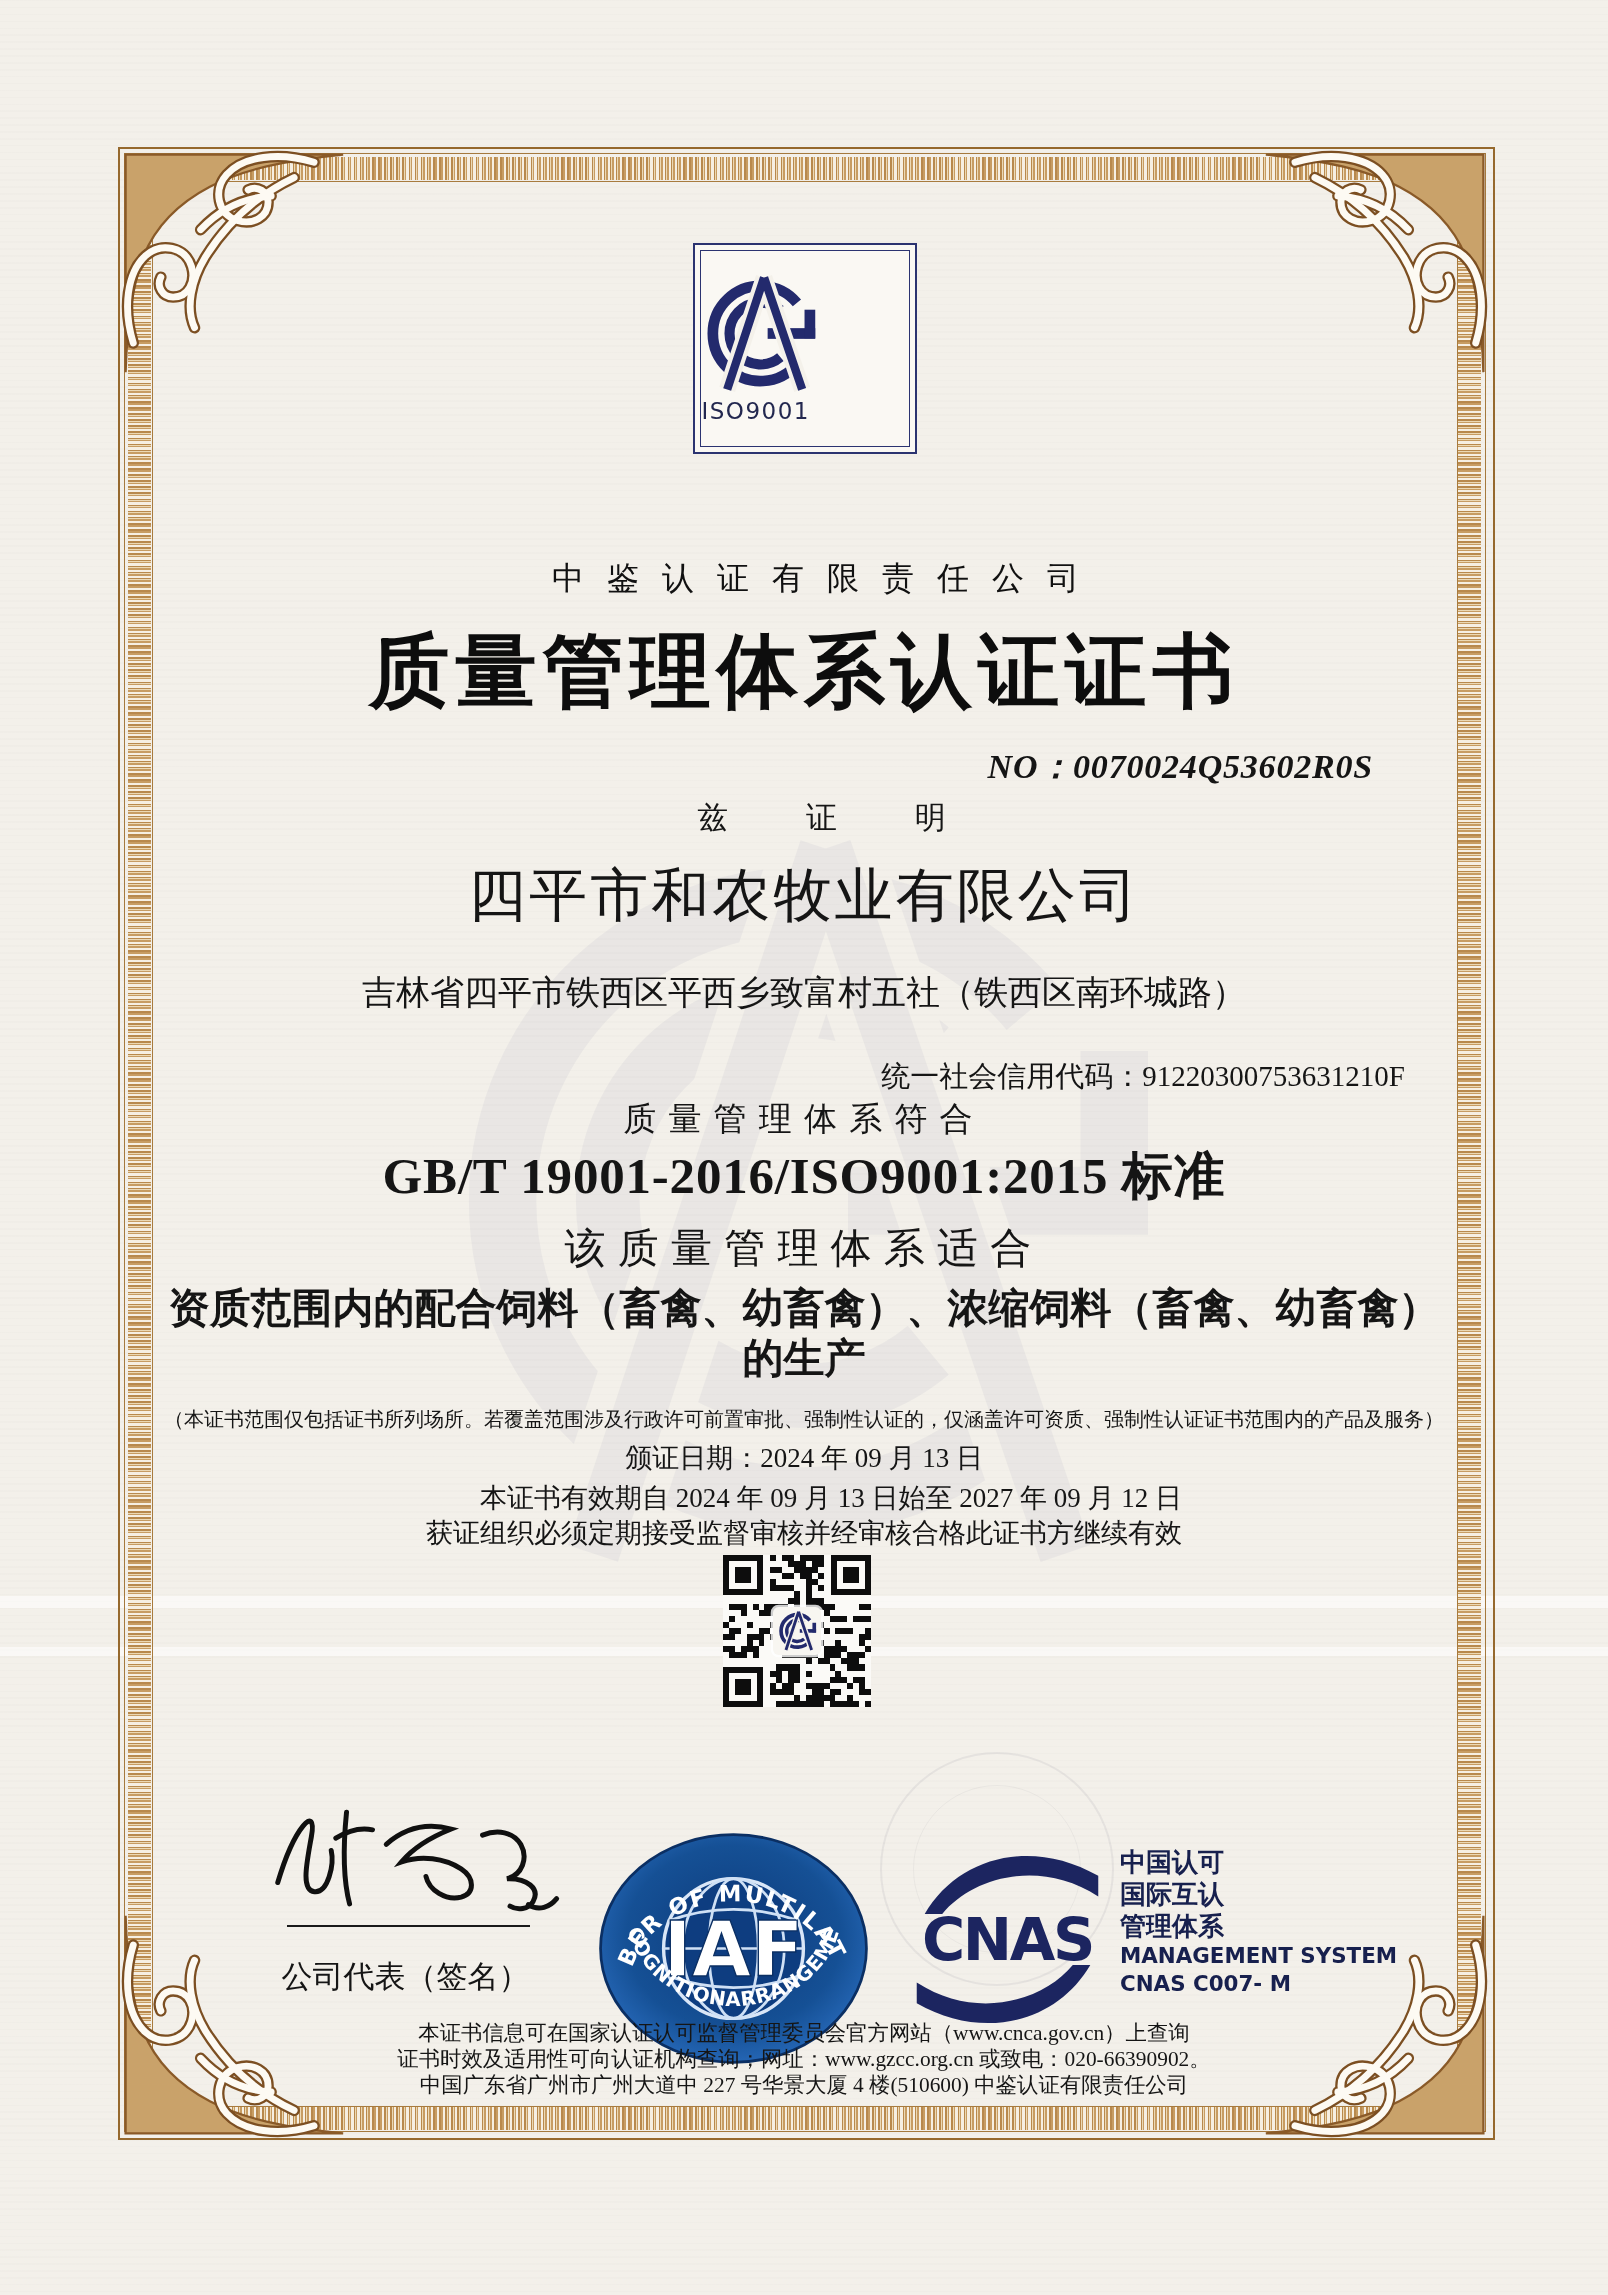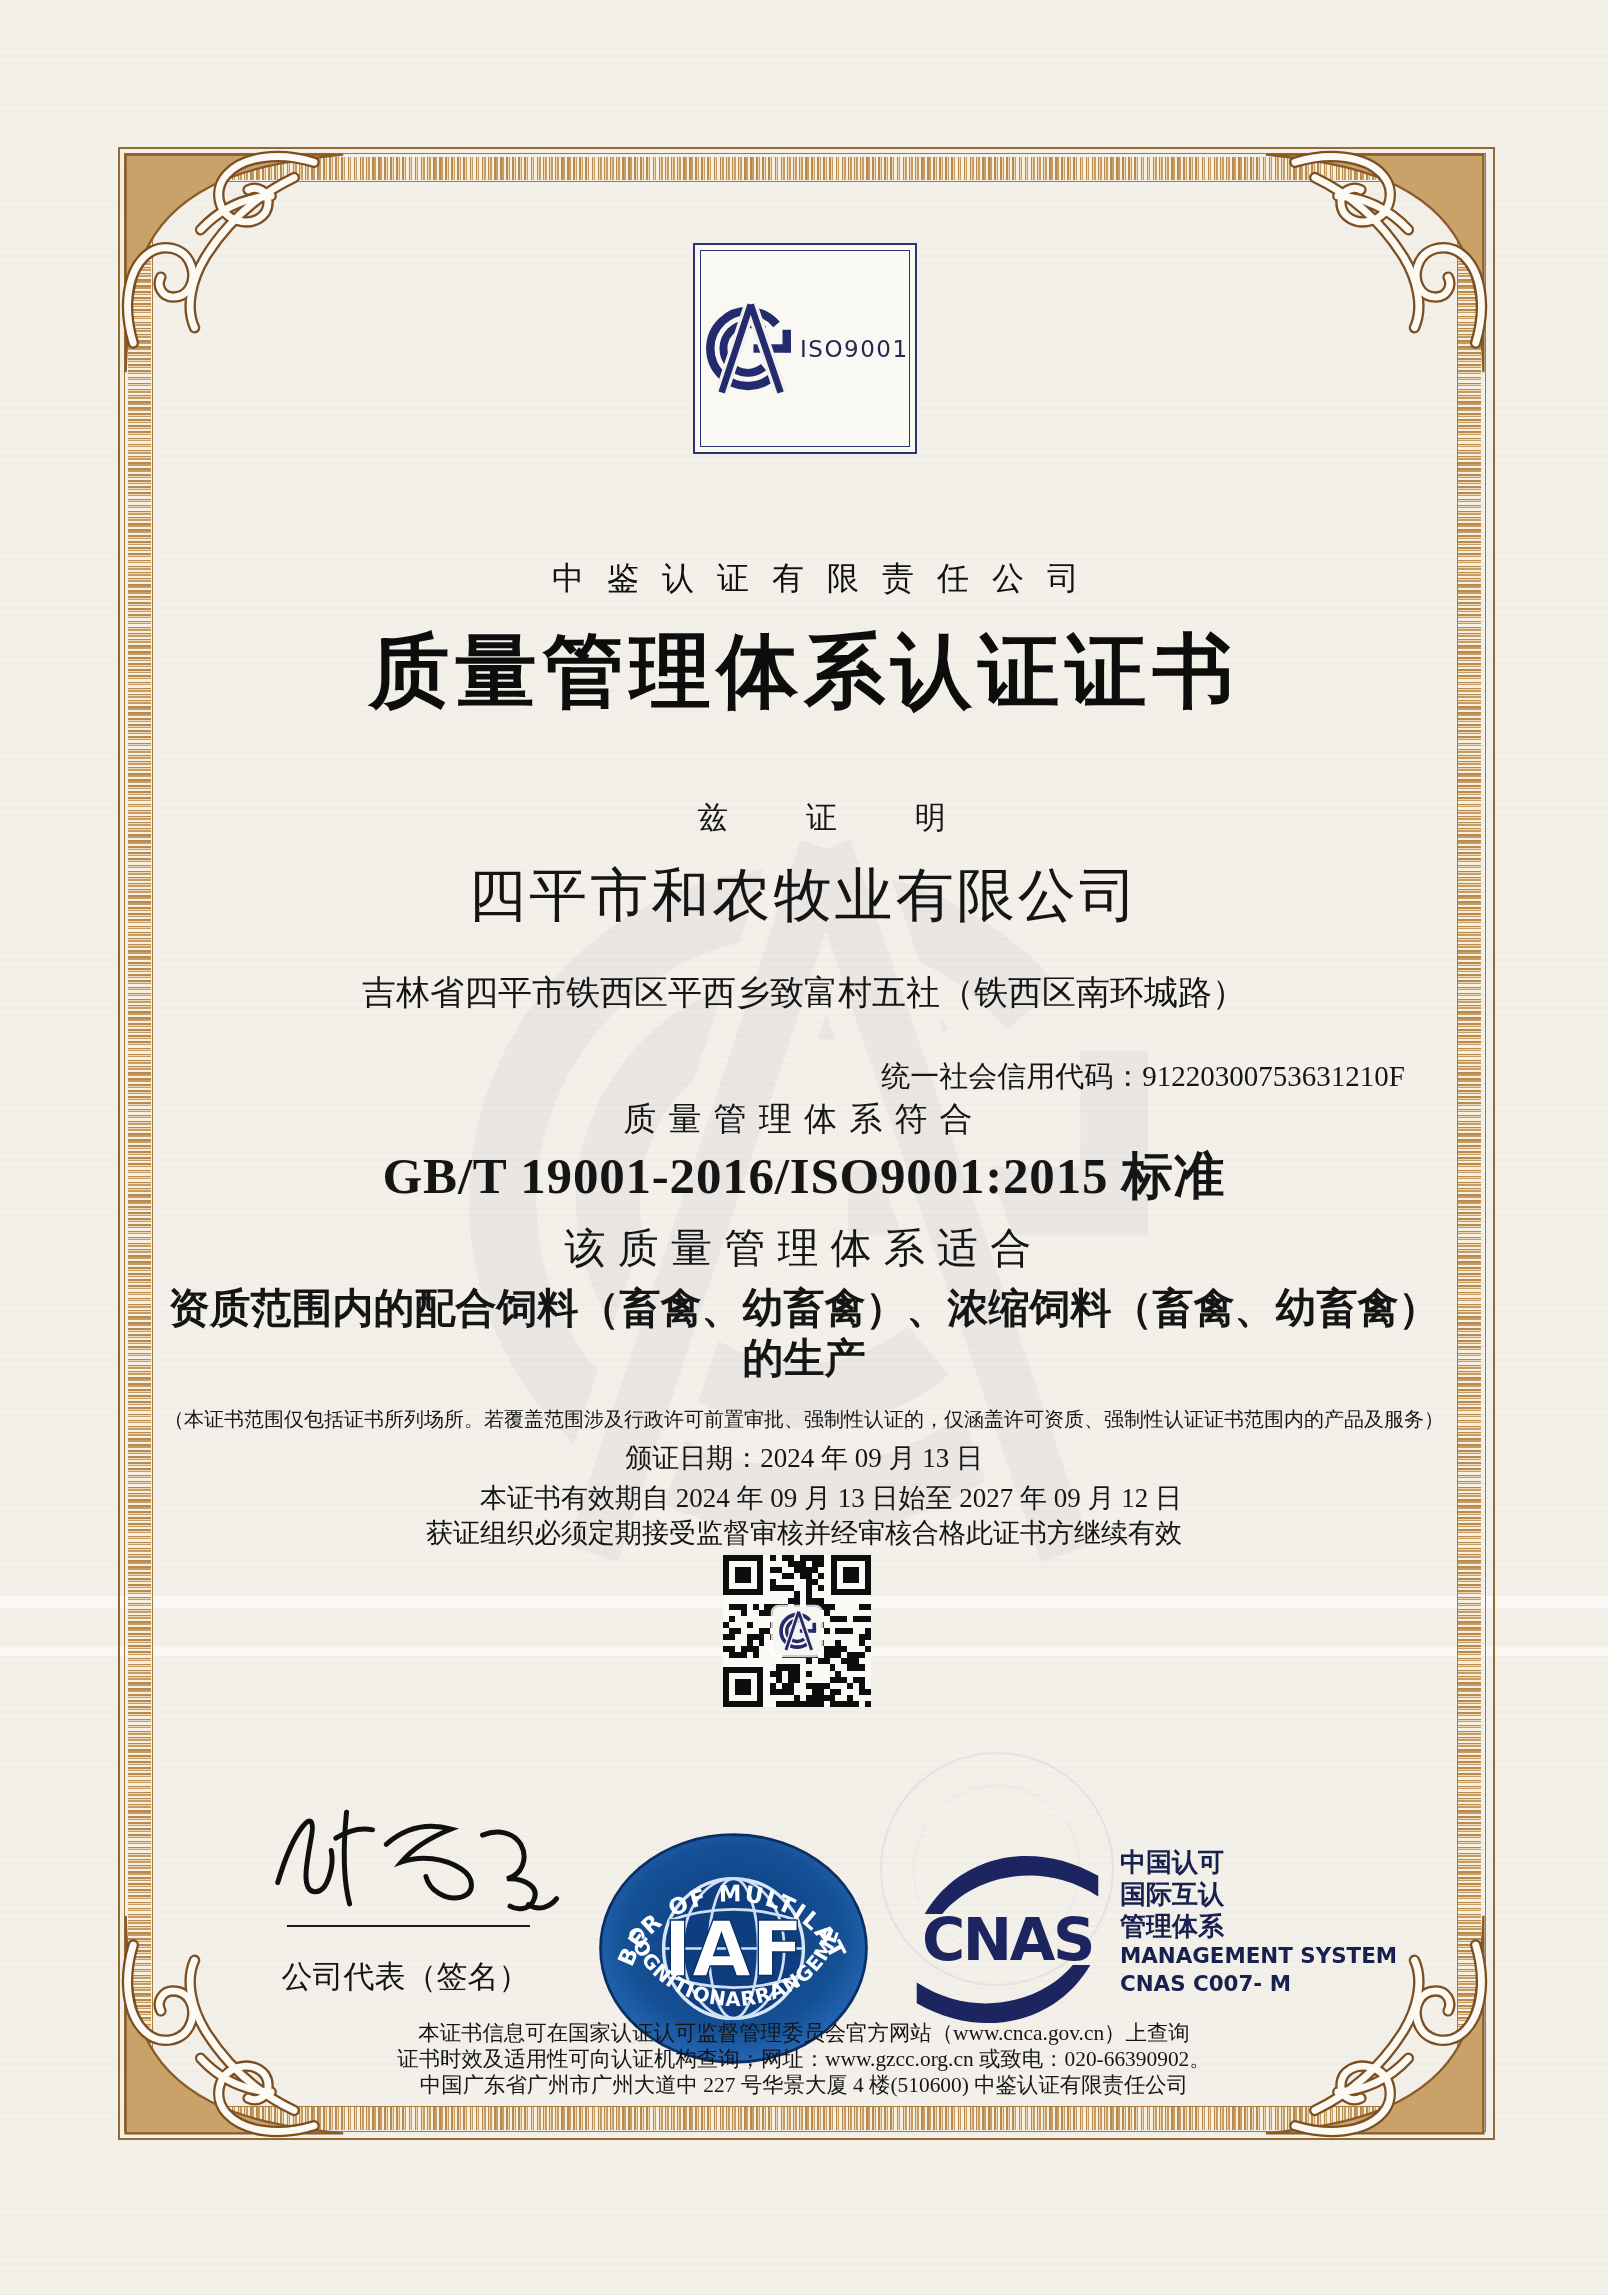--- a/index.html
+++ b/index.html
@@ -24,21 +24,21 @@
   .f-inner{left:152px;top:181px;width:1304px;height:1924px;border:0.8px solid #a87b3e;}
   .corner{width:239px;height:239px;}
   .corner.tl{left:121px;top:150px;}
   .corner.tr{left:1249px;top:150px;transform:scaleX(-1);}
   .corner.bl{left:121px;top:1899px;transform:scaleY(-1);}
   .corner.br{left:1249px;top:1899px;transform:scale(-1,-1);}
 
   
   .iso-badge{left:693px;top:243px;width:220px;height:207px;border:2.3px solid #2b3370;background:#faf8f3;}
   .iso-badge .inner{position:absolute;inset:5.4px;border:1.5px solid #2b3370;
-     display:flex;flex-direction:row;align-items:center;justify-content:center;gap:5px;}
+     display:flex;flex-direction:column;justify-content:center;gap:5px;}
   .iso-badge svg{width:119px;height:119px;}
   .iso-label{font-family:"DejaVu Sans","Liberation Sans",sans-serif;font-size:23px;
      letter-spacing:1.5px;color:#23284f;}
 
   
   .issuer{top:557px;font-size:32px;letter-spacing:23px;padding-left:23px;color:#111;}
   .title{top:618px;font-size:81px;font-weight:bold;letter-spacing:6.1px;color:#0d0d0d;}
   .certno{top:744px;right:235px;font-size:34px;font-weight:bold;font-style:italic;letter-spacing:0.8px;}
   .attest{top:797px;font-size:31px;letter-spacing:35px;padding-left:35px;}
   .company{top:857px;font-size:58px;letter-spacing:3.1px;}
@@ -155,20 +155,21 @@
     <div class="inner">
       <svg viewBox="0 0 100 100">
           <use href="#cga-emblem"></use>
         </svg>
       <div class="iso-label">ISO9001</div>
     </div>
   </div>
 
   <div class="abs ctr issuer">中鉴认证有限责任公司</div>
   <div class="abs ctr title">质量管理体系认证证书</div>
+  <div class="abs certno">NO：0070024Q53602R0S</div>
   <div class="abs ctr attest">兹 证 明</div>
   <div class="abs ctr company">四平市和农牧业有限公司</div>
   <div class="abs ctr address">吉林省四平市铁西区平西乡致富村五社（铁西区南环城路）</div>
   <div class="abs creditcode">统一社会信用代码：91220300753631210F</div>
   <div class="abs ctr conform">质量管理体系符合</div>
   <div class="abs ctr standard">GB/T 19001-2016/ISO9001:2015  标准</div>
   <div class="abs ctr scopeintro">该质量管理体系适合</div>
   <div class="abs ctr scope2">的生产</div>
   <div class="abs ctr scope1">资质范围内的配合饲料（畜禽、幼畜禽）、浓缩饲料（畜禽、幼畜禽）</div>
   <div class="abs ctr scopenote">（本证书范围仅包括证书所列场所。若覆盖范围涉及行政许可前置审批、强制性认证的，仅涵盖许可资质、强制性认证证书范围内的产品及服务）</div>

